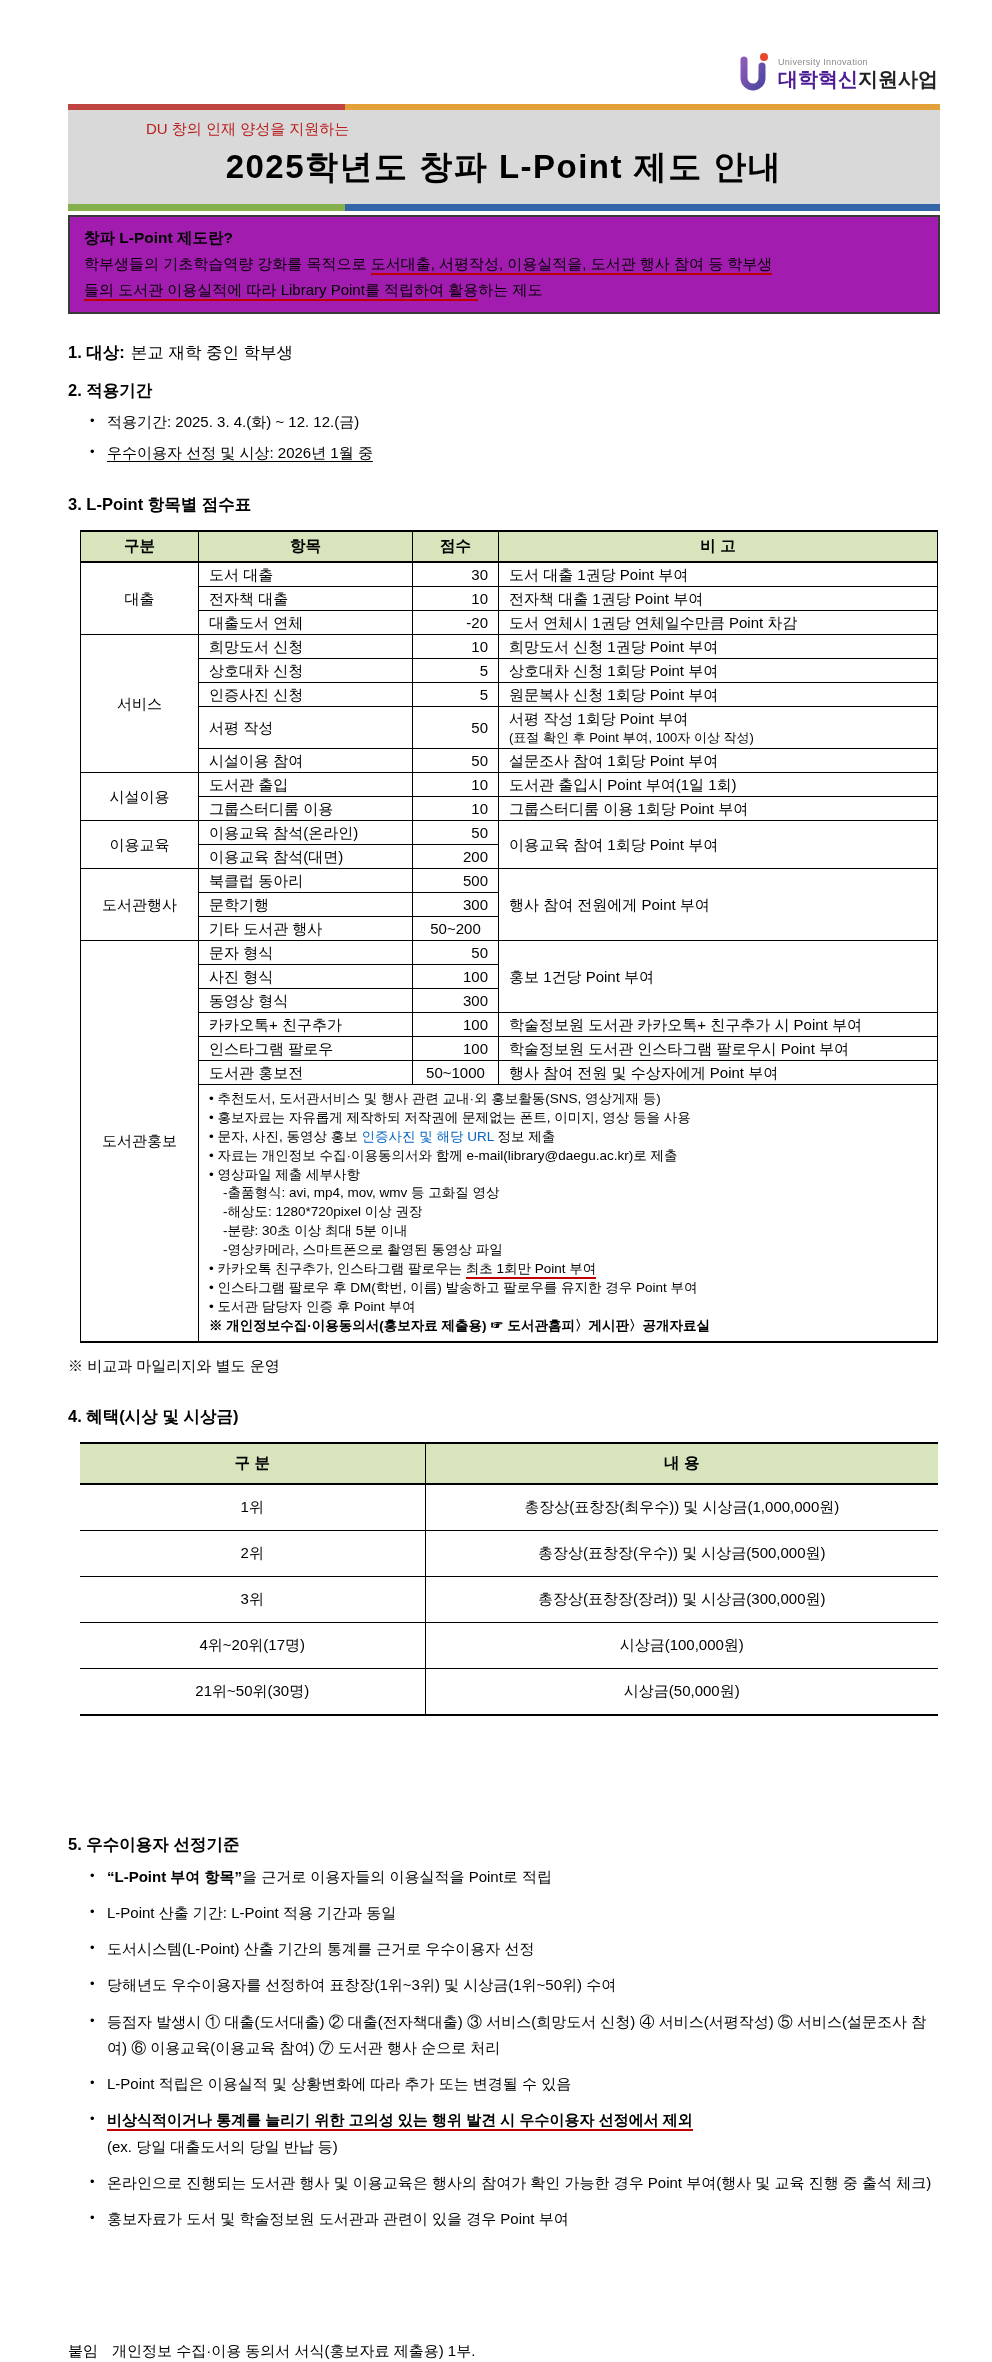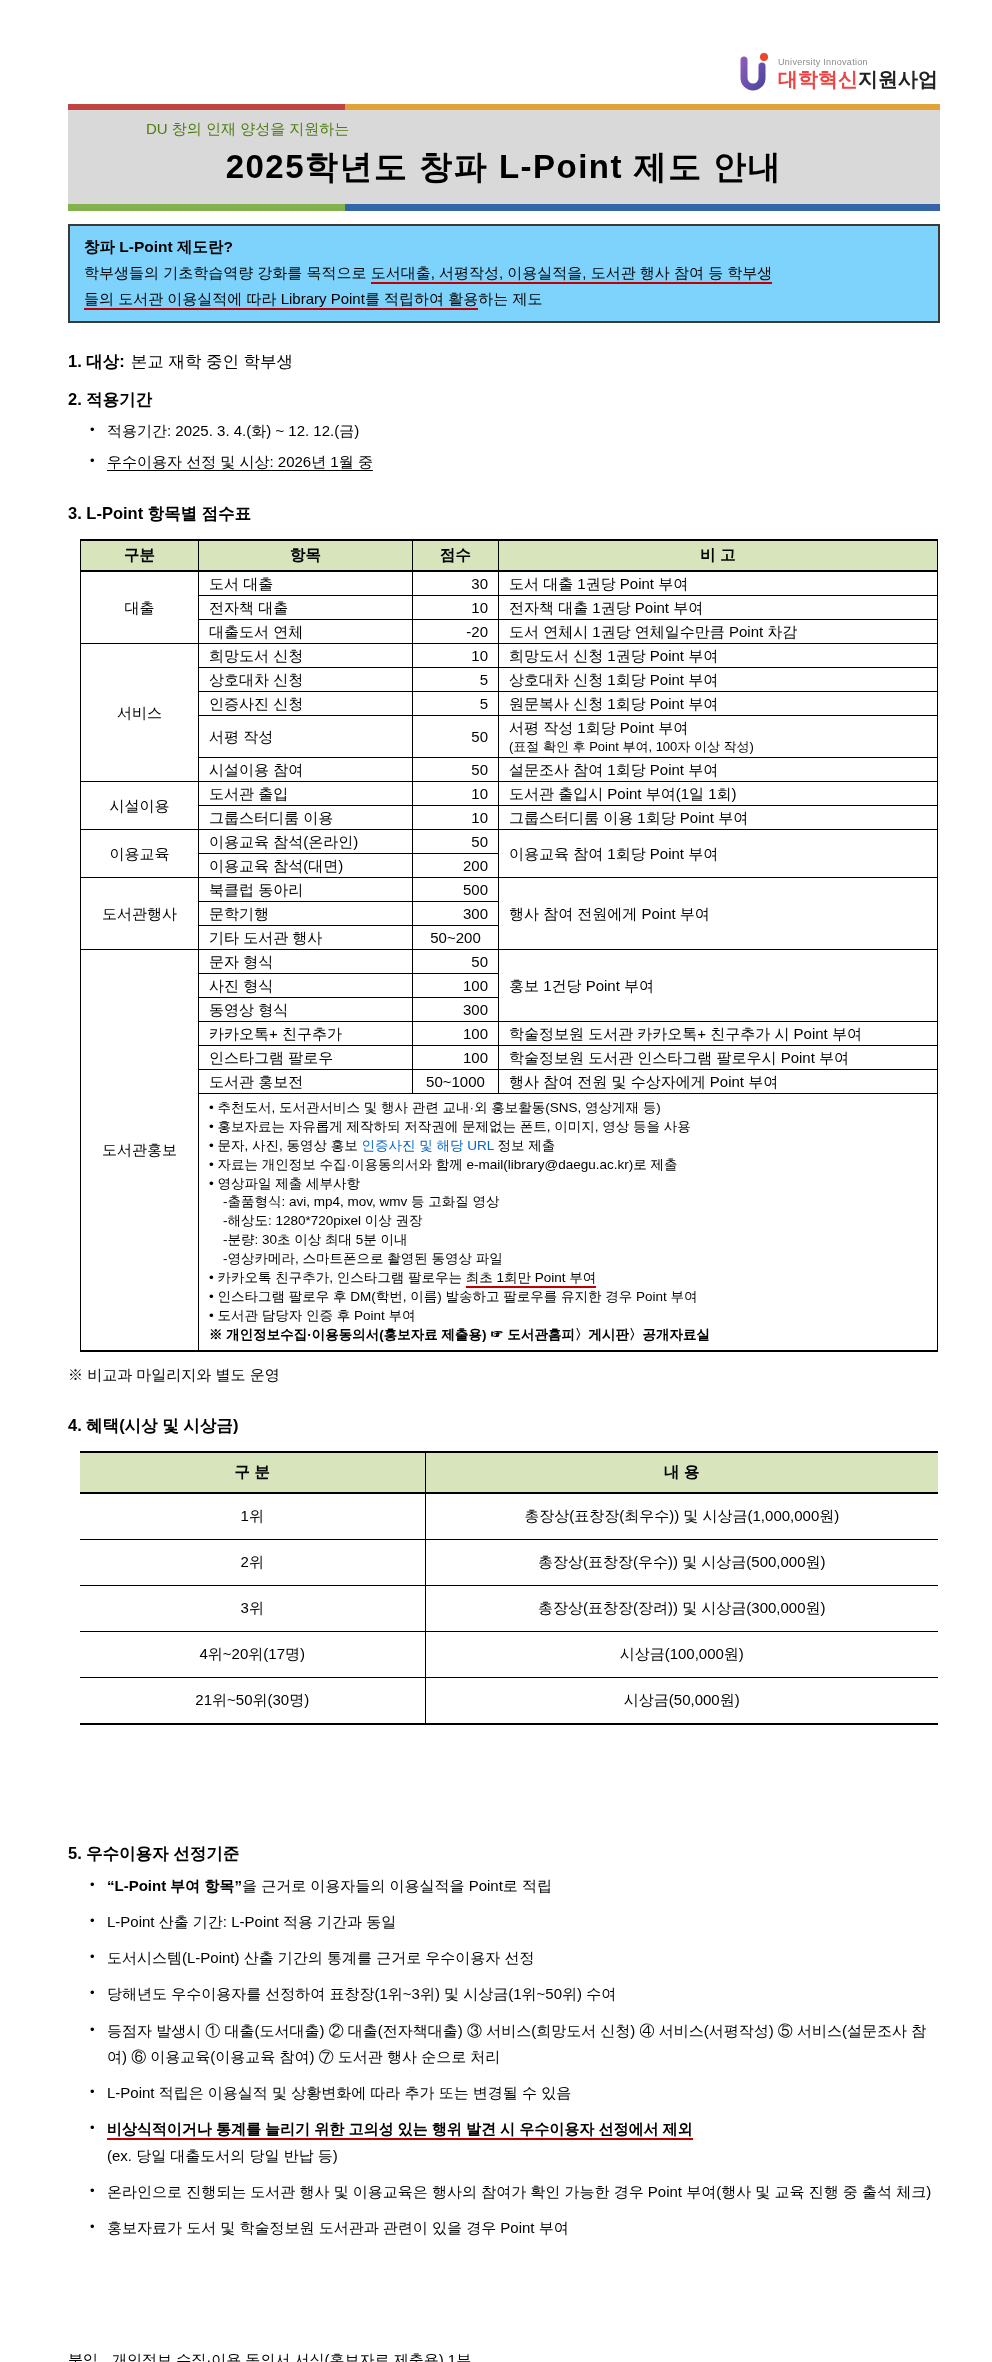--- a/index.html
+++ b/index.html
@@ -7,38 +7,38 @@
   .page {
     position:relative; width:992px; height:2362px; background:#fff;
     font-family:"Liberation Sans", sans-serif; color:#000; overflow:hidden;
   }
   
   .logo-row { display:flex; justify-content:flex-end; align-items:center;
     gap:7px; padding:52px 54px 8px 0; }
   .logo-text { display:flex; flex-direction:column; line-height:1.1; }
   .logo-en { font-size:9px; color:#8a8a8a; letter-spacing:0.3px; }
   .logo-kr { font-size:20px; font-weight:bold; color:#222; }
-  .logo-kr .kr-accent { color:#ef4444;margin-top:44px; }
+  .logo-kr .kr-accent { color:#4c1d95;margin-top:44px; }
   
   .banner { margin-left:68px; width:872px; }
   .bar { display:flex; }
   .bar span { display:block; height:100%; }
   .bar-top { height:6px; }
   .bar-top .seg1 { width:277px; background:#C04540; }
   .bar-top .seg2 { flex:1; background:#E2A139; }
   .bar-bottom { height:7px; }
   .bar-bottom .seg1 { width:277px; background:#84B14D; }
   .bar-bottom .seg2 { flex:1; background:#3465A8; }
   .banner-body { background:#D9D9D9; padding:10px 0 14px; }
-  .banner-sub { margin-left:78px; font-size:15px; color:#4d7c0f; }
+  .banner-sub { margin-left:78px; font-size:15px; color:#b91c1c; }
   .banner-title { text-align:center; font-size:33px; font-weight:bold;
     letter-spacing:1.5px; margin-top:6px; color:#000; }
   
   .content { margin:0 52px 0 68px; width:872px; }
-  .intro-box { margin-top:13px; border:2px solid #3a3a3a; background:#7dd3fc;
+  .intro-box { margin-top:4px; border:2px solid #3a3a3a; background:#a21caf;
     padding:8px 14px 10px; font-size:15px; line-height:1.7; }
   .intro-title { font-weight:bold; font-size:15.5px; }
   .sec-line { margin-top:28px; font-size:16.5px; }
   .sec-label { font-weight:bold; margin-right:6px; }
   .sec-heading { margin-top:16px; font-size:16.5px; font-weight:bold; }
   .gap-lg { margin-top:30px; }
   
   .seg-ul { text-decoration:underline; text-underline-offset:3px; }
   .seg-redline { border-bottom:2px solid #C00000; padding-bottom:1px; }
   .seg-blue { color:#0563C1; }

